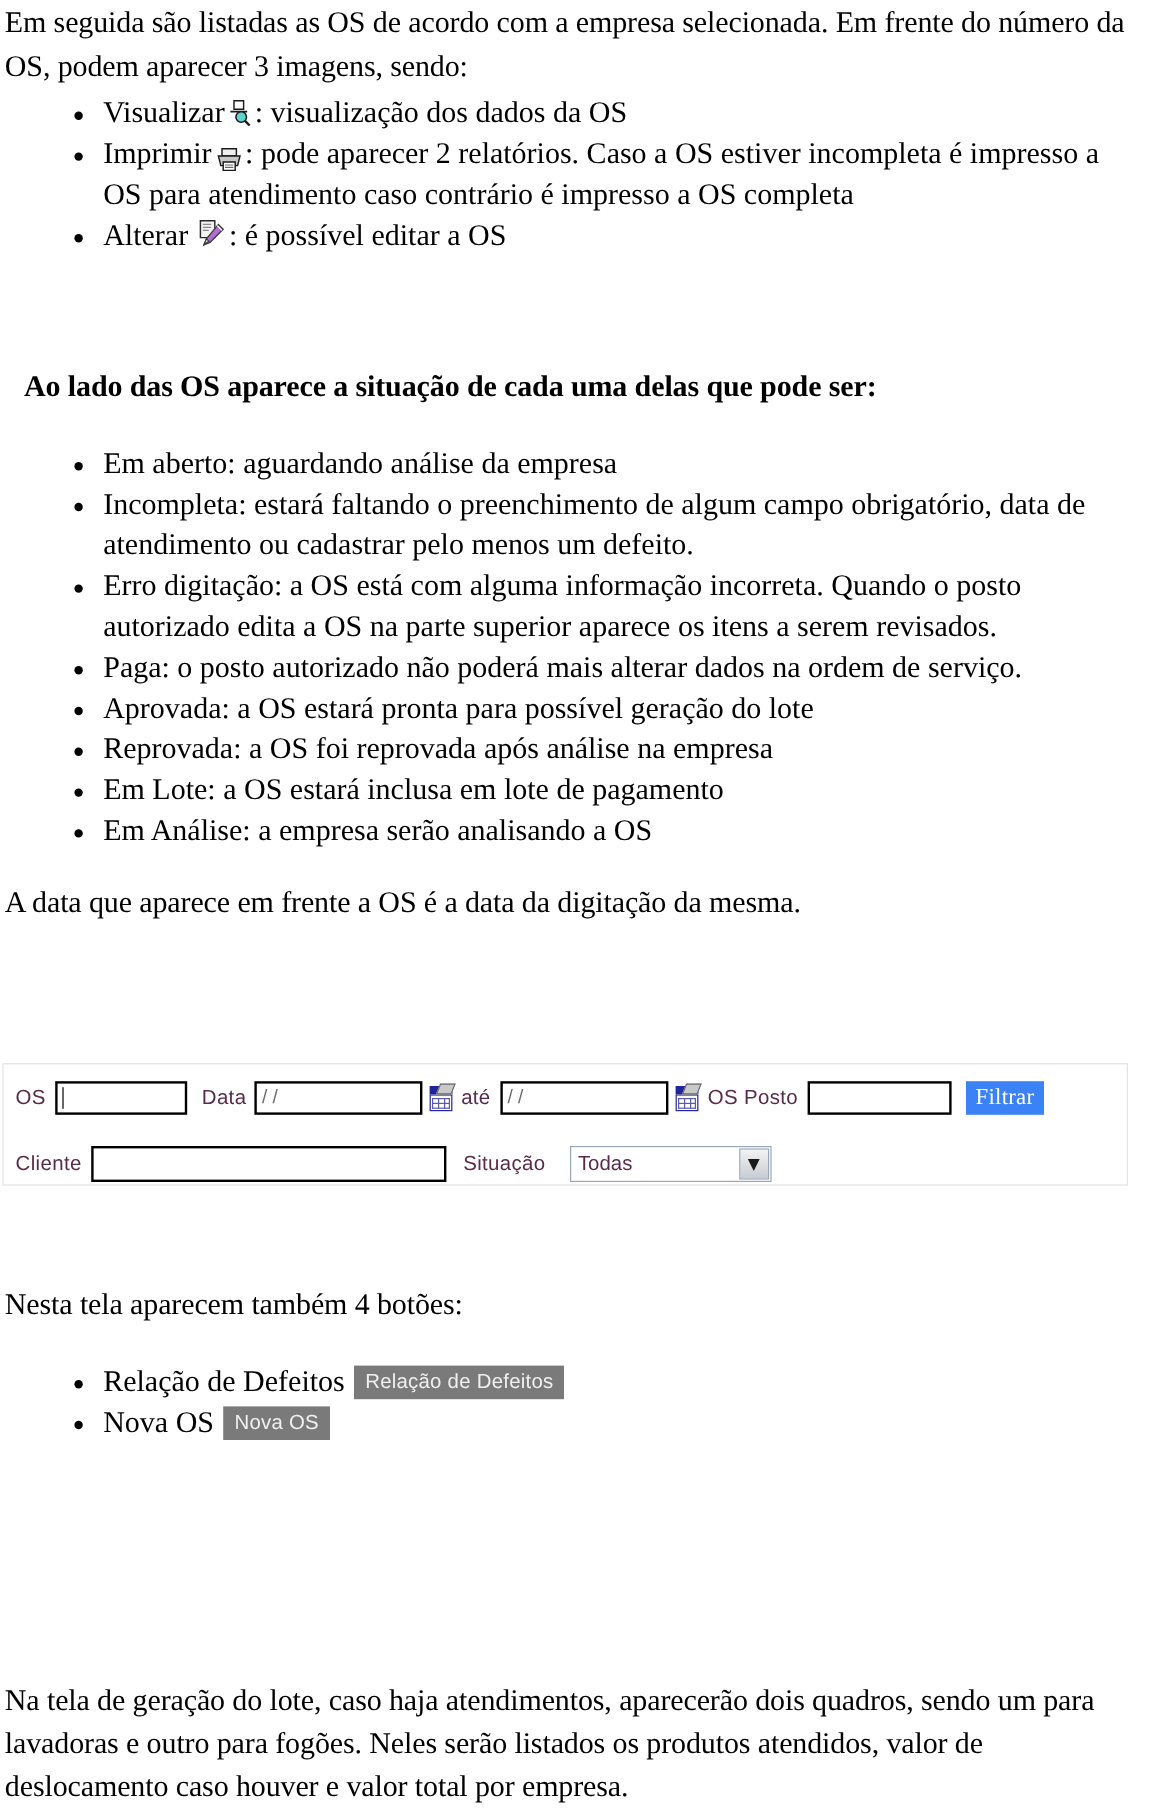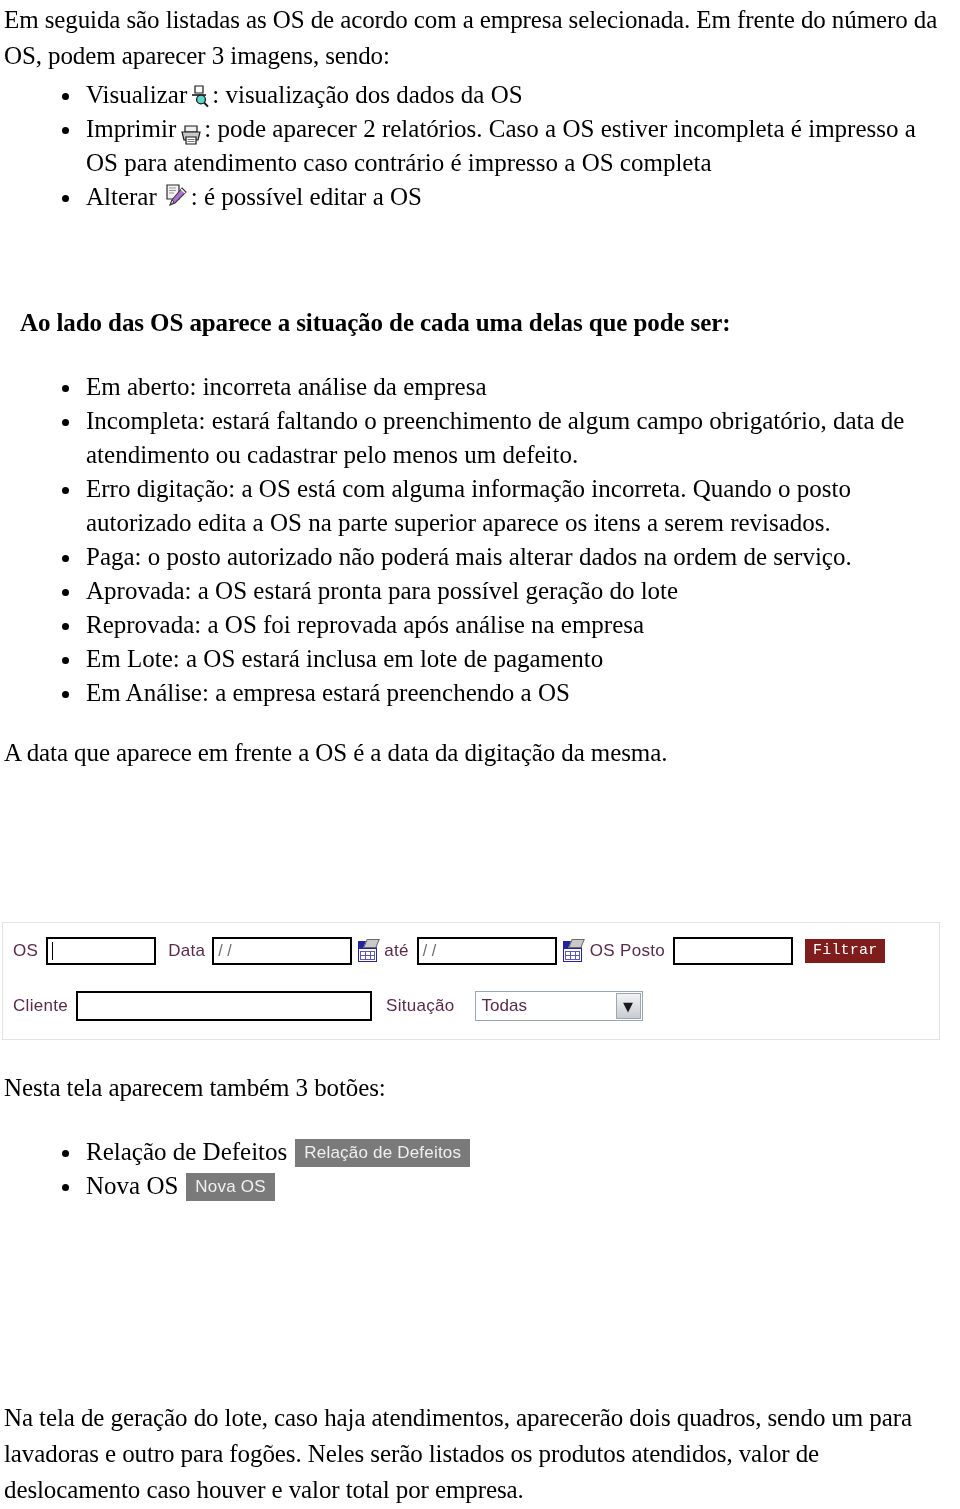--- a/index.html
+++ b/index.html
@@ -106,23 +106,23 @@
   }
 
   .icon-view { width: 22px; height: 24px; margin: 0 1px 4px 2px; }
   .icon-print { width: 22px; height: 20px; margin: 0 2px 2px 4px; }
   .icon-edit  { width: 26px; height: 26px; margin: 0 2px 6px 6px; }
 
   
   .filter-shot {
     position: absolute;
     left: 2px;
-    top: 922px;
+    top: 886px;
     width: 938px;
-    height: 118px;
+    height: 102px;
     background: #ffffff;
     border: 1px solid #e3e3e3;
     box-sizing: border-box;
     font-family: "Liberation Sans", "DejaVu Sans", sans-serif;
   }
   .filter-row {
     position: absolute;
     display: flex;
     align-items: center;
   }
@@ -178,24 +178,24 @@
     position: absolute; background: #5a5ab0;
   }
   .cal-icon .cal-flip {
     position: absolute; left: 9px; top: -2px; width: 13px; height: 9px;
     background: #c9c9c9; transform: skewX(-22deg);
     border: 1px solid #6a6a6a; box-sizing: border-box;
   }
 
   
   .btn-filtrar {
-    background: #7f1d1d;
+    background: #3b82f6;
     color: #ffffff;
-    font-size: 15px;
-    font-family: Liberation Mono, monospace;
+    font-size: 19px;
+    font-family: Liberation Serif, serif;
     padding: 4px 8px 5px 8px;
     border: 0;
     line-height: 1;
     letter-spacing: 0.2px;
     cursor: pointer;
   }
 
   
   .fselect {
     border: 1px solid #9aa7b5;
@@ -326,28 +326,28 @@
           <path d="M18 6 L22 10" stroke="#ffffff" stroke-width="1.1"></path>
           <path d="M7 22 L9 17 L11 19 Z" fill="#f5f5f5" stroke="#3a3a3a" stroke-width="1"></path>
         </svg>
       </span><span>: é possível editar a OS</span>
     </li>
   </ul>
 
   <p class="body-text intro2">Ao lado das OS aparece a situação de cada uma delas que pode ser:</p>
 
   <ul class="bullets situacao-list">
-    <li>Em aberto: incorreta análise da empresa</li>
+    <li>Em aberto: aguardando análise da empresa</li>
     <li>Incompleta: estará faltando o preenchimento de algum campo obrigatório, data de atendimento ou cadastrar pelo menos um defeito.</li>
     <li>Erro digitação: a OS está com alguma informação incorreta. Quando o posto autorizado edita a OS na parte superior aparece os itens a serem revisados.</li>
     <li>Paga: o posto autorizado não poderá mais alterar dados na ordem de serviço.</li>
     <li>Aprovada: a OS estará pronta para possível geração do lote</li>
     <li>Reprovada: a OS foi reprovada após análise na empresa</li>
     <li>Em Lote: a OS estará inclusa em lote de pagamento</li>
-    <li>Em Análise: a empresa estará preenchendo a OS</li>
+    <li>Em Análise: a empresa serão analisando a OS</li>
   </ul>
 
   <p class="body-text para-data">A data que aparece em frente a OS é a data da digitação da mesma.</p>
 
 
   <div class="filter-shot">
 
     <div class="filter-row row1">
       <span class="flabel">OS</span>
       <div class="finput" style="width:110px; margin-left:8px;">
@@ -409,21 +409,21 @@
 
       <span class="flabel" style="margin-left:14px;">Situação</span>
       <div class="fselect" style="margin-left:20px;">
         <span>Todas</span>
         <span class="sel-arrow">▼</span>
       </div>
     </div>
 
   </div>
 
-  <p class="body-text para-3botoes">Nesta tela aparecem também 3 botões:</p>
+  <p class="body-text para-3botoes">Nesta tela aparecem também 4 botões:</p>
 
   <ul class="bullets btn-list">
     <li>
       <span>Relação de Defeitos</span><span class="ui-btn">Relação de Defeitos</span>
     </li>
     <li>
       <span>Nova OS</span><span class="ui-btn">Nova OS</span>
     </li>
   </ul>
 

